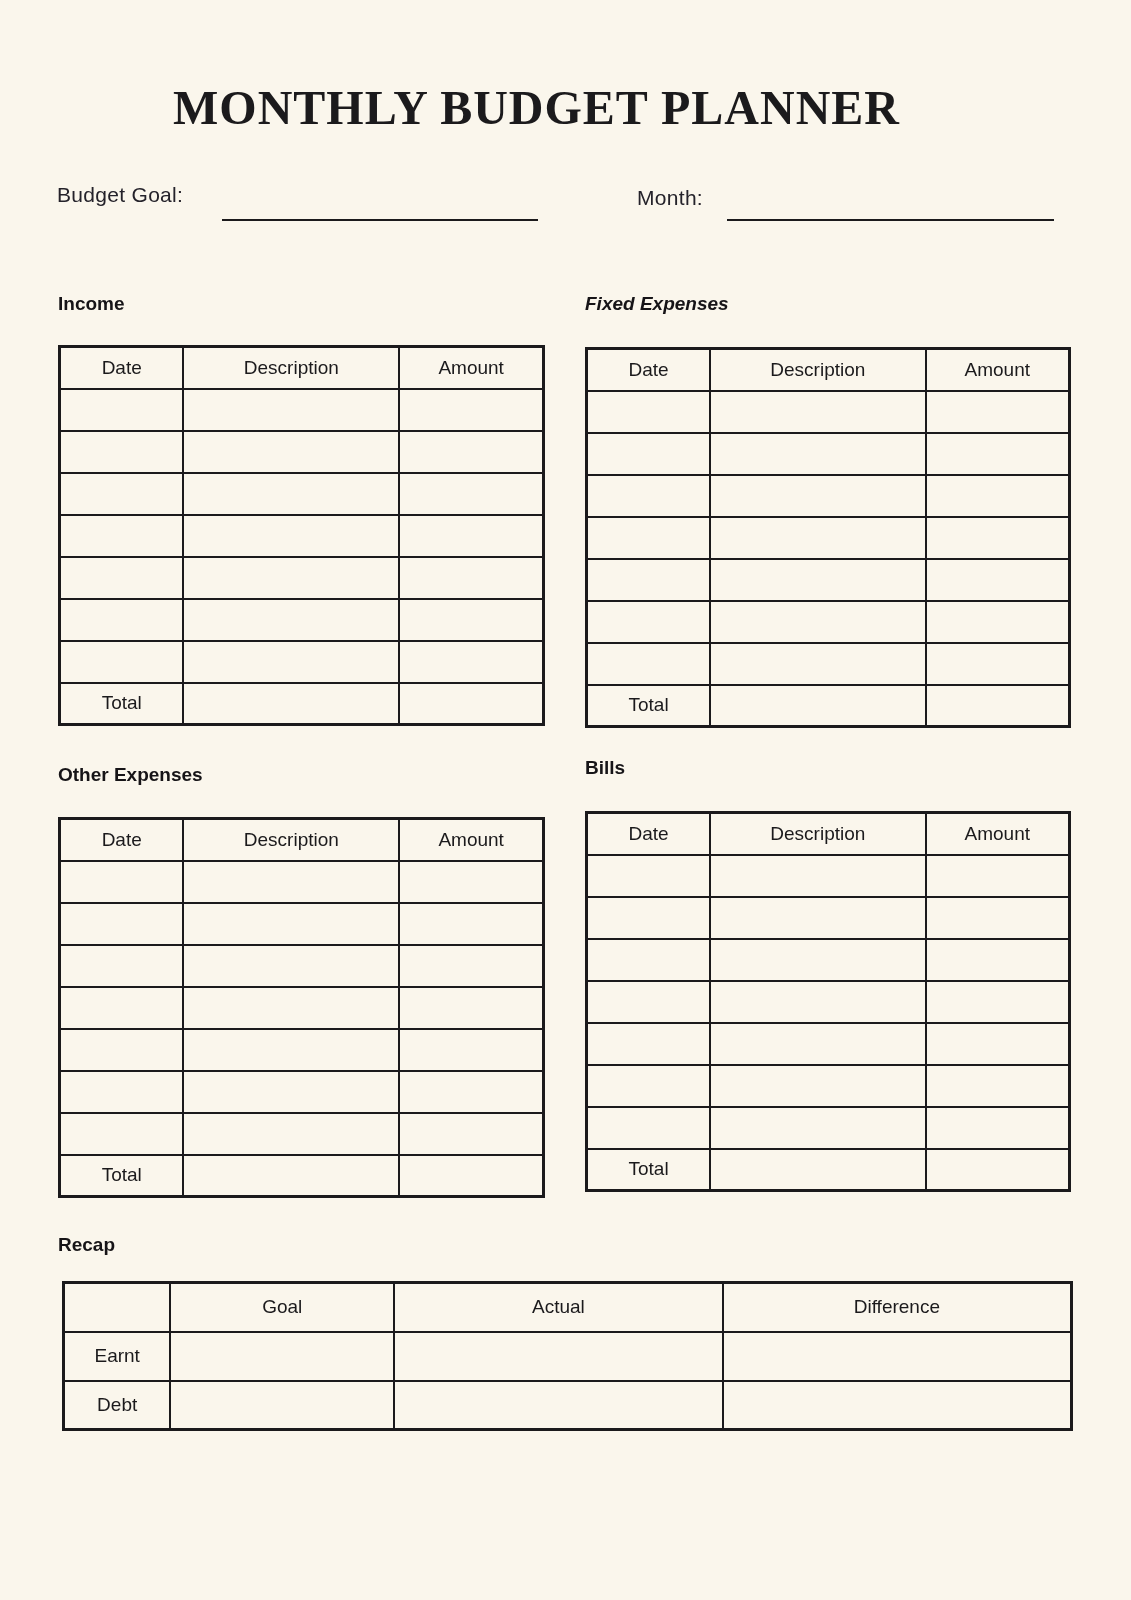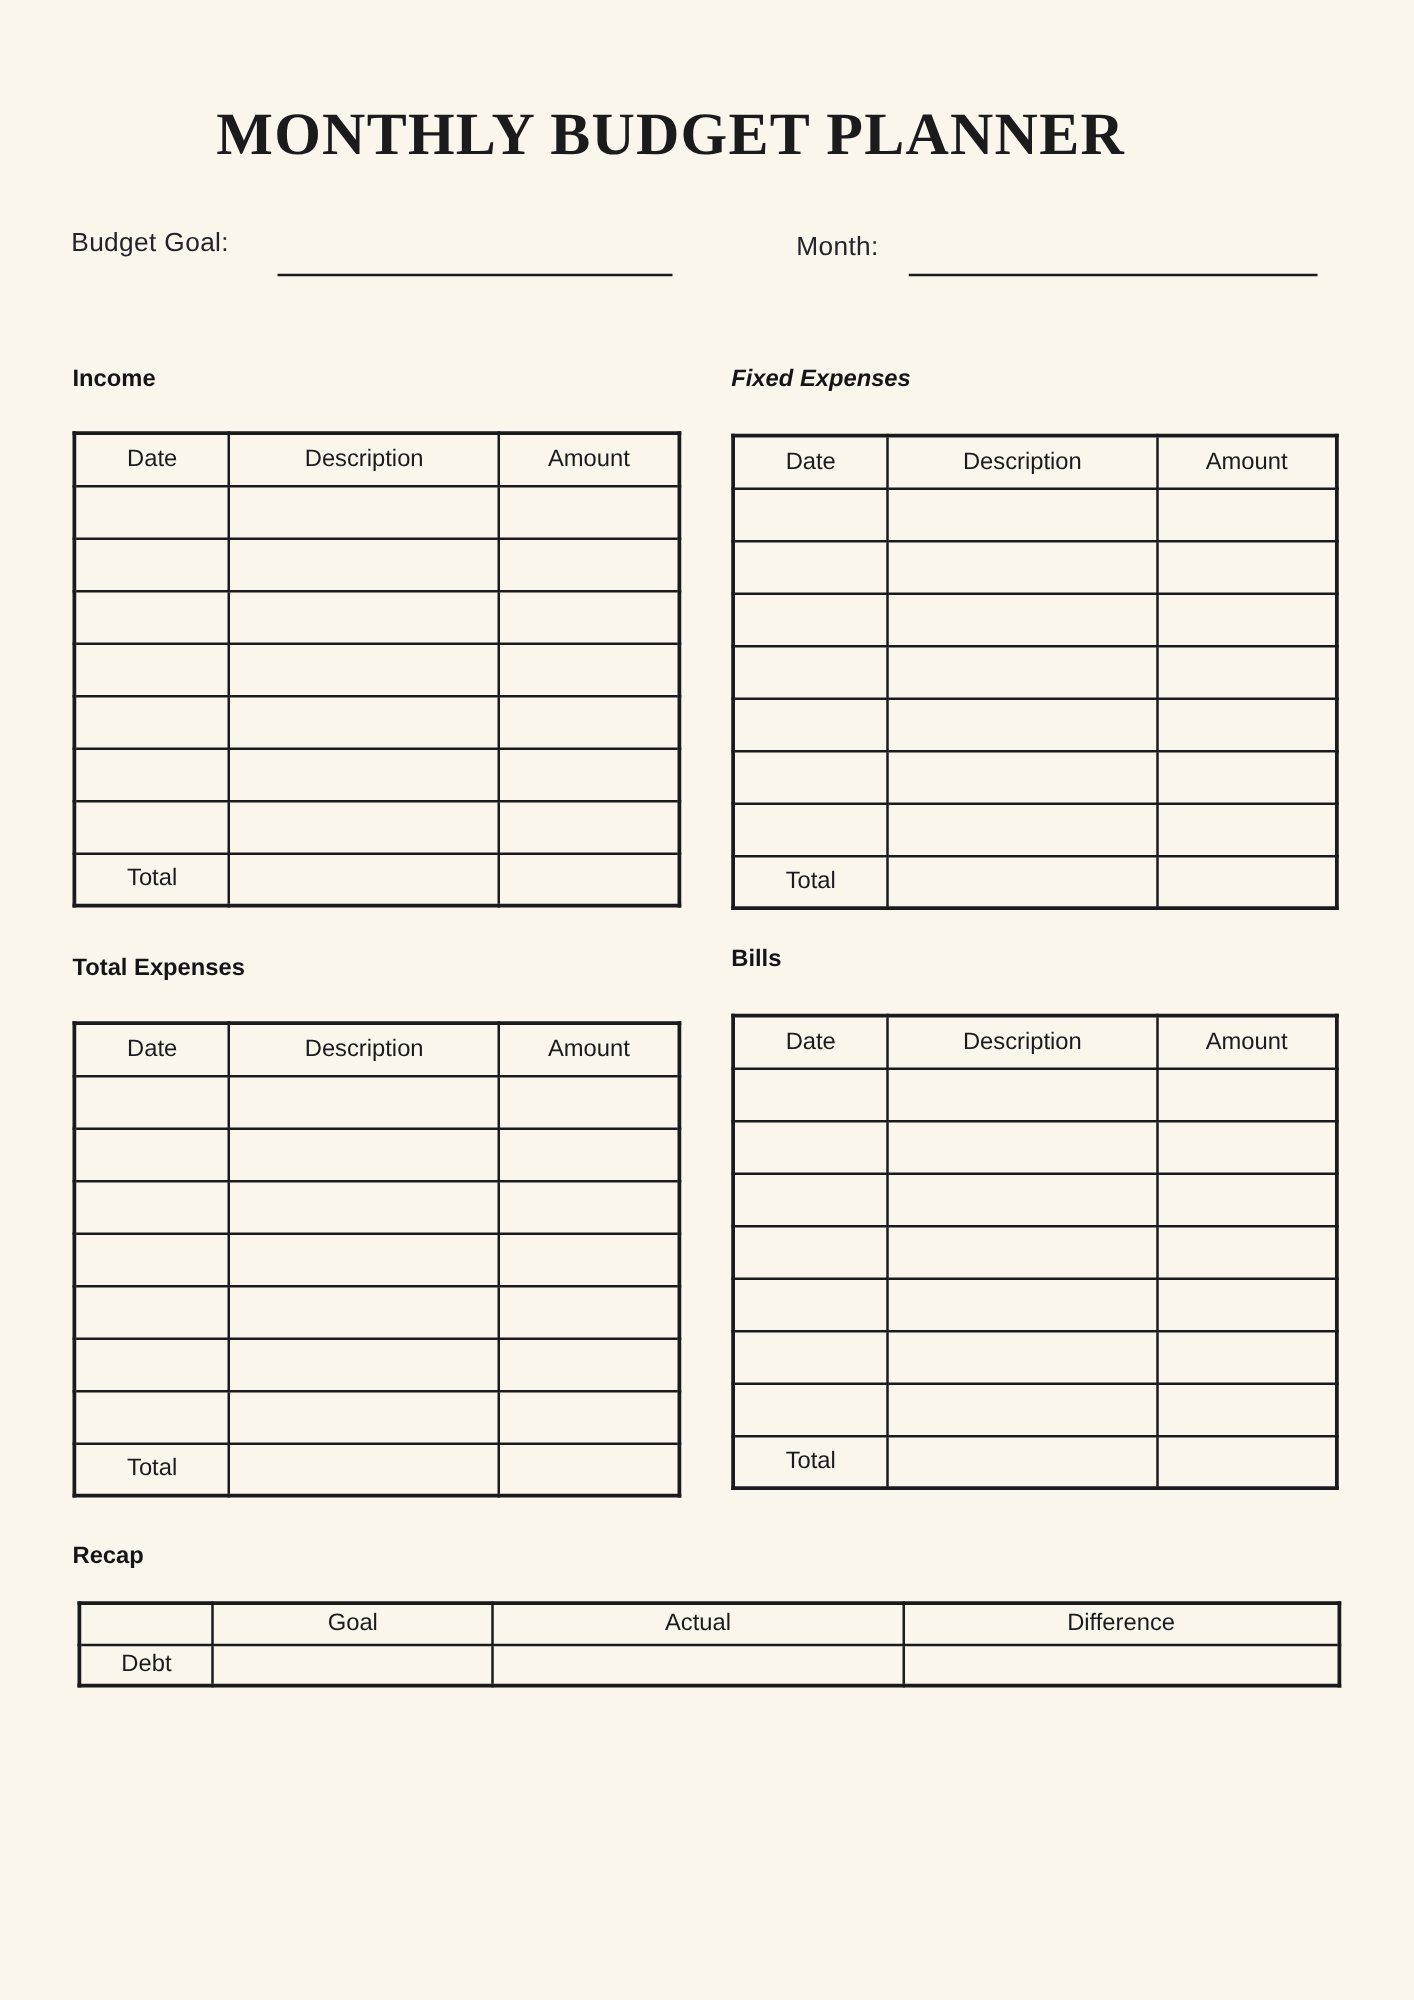--- a/index.html
+++ b/index.html
@@ -60,21 +60,21 @@
   table.recap th, table.recap td {
     border:2px solid #1B1A1C;
     text-align:center;
     vertical-align:middle;
     font-size:19px;
     font-weight:400;
     padding:0;
     color:#1B1A1C;
   }
   table.ledger th, table.ledger td { height:42px; }
-  table.recap  th, table.recap  td { height:33px; }
+  table.recap  th, table.recap  td { height:49px; }
 
   #income-table { left:58px;  top:345px; width:487px; }
   #fixed-table  { left:585px; top:347px; width:486px; }
   #other-table  { left:58px;  top:817px; width:487px; }
   #bills-table  { left:585px; top:811px; width:486px; }
   #recap-table  { left:62px;  top:1281px; width:1011px; }
 
   col.c-date { width:25.6%; }
   col.c-desc { width:44.6%; }
   col.c-amt  { width:29.8%; }
@@ -204,21 +204,21 @@
         <td></td>
       </tr>
     <tr>
       <td>Total</td>
       <td></td>
       <td></td>
     </tr>
   </tbody>
 </table>
 
-<h2 class="abs section-title" id="other-title">Total Expenses</h2>
+<h2 class="abs section-title" id="other-title">Other Expenses</h2>
 <table class="ledger" id="other-table">
   <colgroup>
       <col class="c-date">
       <col class="c-desc">
       <col class="c-amt">
     </colgroup>
   <thead>
     <tr>
       <th>Date</th>
       <th>Description</th>
@@ -338,19 +338,25 @@
   <thead>
     <tr>
       <th></th>
       <th>Goal</th>
       <th>Actual</th>
       <th>Difference</th>
     </tr>
   </thead>
   <tbody>
     <tr>
+      <td>Earnt</td>
+      <td></td>
+      <td></td>
+      <td></td>
+    </tr>
+    <tr>
       <td>Debt</td>
       <td></td>
       <td></td>
       <td></td>
     </tr>
   </tbody>
 </table>
 
 </body></html>

